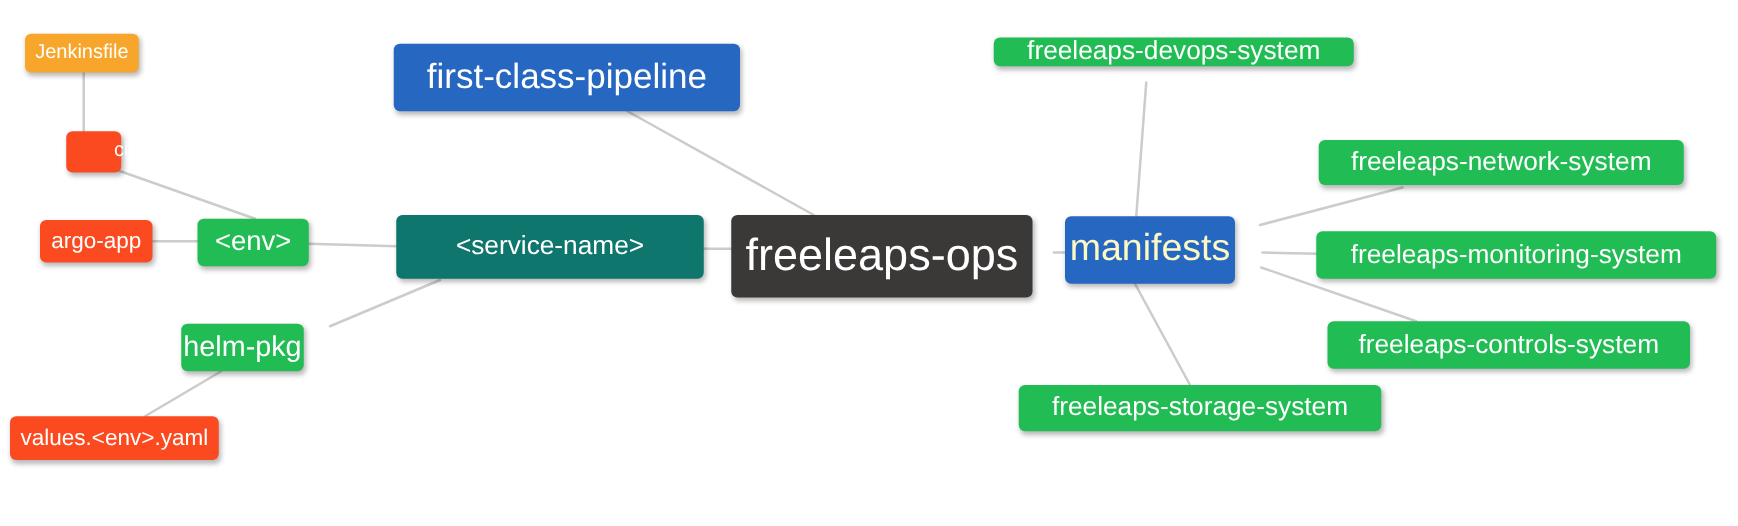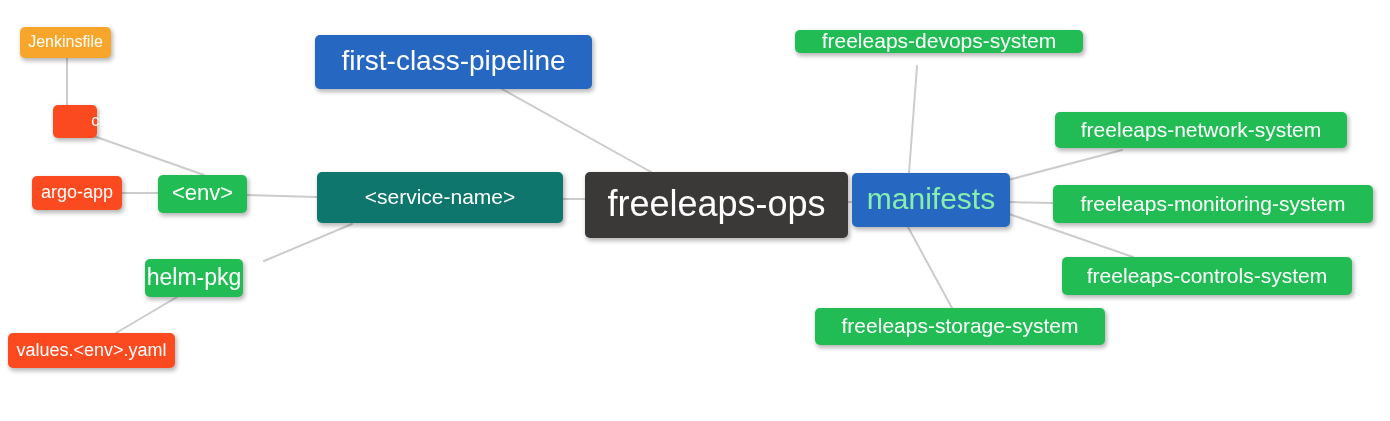--- a/index.html
+++ b/index.html
@@ -79,24 +79,24 @@
     </div>
     <div class="node" style="left: 8px; top: 333px; width: 167px; height: 35px; background: rgb(251, 74, 31); font-size: 18px; color: rgb(255, 255, 255);">
       <span class="label">values.&lt;env&gt;.yaml</span>
     </div>
     <div class="node" style="left: 315px; top: 35px; width: 277px; height: 54px; background: rgb(38, 103, 193); font-size: 28px; color: rgb(255, 255, 255);">
       <span class="label">first-class-pipeline</span>
     </div>
     <div class="node" style="left: 317px; top: 172px; width: 246px; height: 51px; background: #0f766e; font-size: 21px; color: rgb(255, 255, 255);">
       <span class="label">&lt;service-name&gt;</span>
     </div>
-    <div class="node" style="left: 585px; top: 172px; width: 263px; height: 66px; background: rgb(59, 56, 56); font-size: 36px; color: rgb(255, 255, 255);">
+    <div class="node" style="left: 585px; top: 172px; width: 241px; height: 66px; background: rgb(59, 56, 56); font-size: 36px; color: rgb(255, 255, 255);">
       <span class="label">freeleaps-ops</span>
     </div>
-    <div class="node" style="left: 852px; top: 173px; width: 158px; height: 54px; background: rgb(38, 103, 193); font-size: 30px; color: #86efac;">
+    <div class="node" style="left: 852px; top: 173px; width: 136px; height: 54px; background: rgb(38, 103, 193); font-size: 30px; color: #fef9c3;">
       <span class="label">manifests</span>
     </div>
     <div class="node" style="left: 795px; top: 30px; width: 288px; height: 23px; background: rgb(34, 188, 85); font-size: 21px; color: rgb(255, 255, 255);">
       <span class="label">freeleaps-devops-system</span>
     </div>
     <div class="node" style="left: 1055px; top: 112px; width: 292px; height: 36px; background: rgb(34, 188, 85); font-size: 21px; color: rgb(255, 255, 255);">
       <span class="label">freeleaps-network-system</span>
     </div>
     <div class="node" style="left: 1053px; top: 185px; width: 320px; height: 38px; background: rgb(34, 188, 85); font-size: 21px; color: rgb(255, 255, 255);">
       <span class="label">freeleaps-monitoring-system</span>

